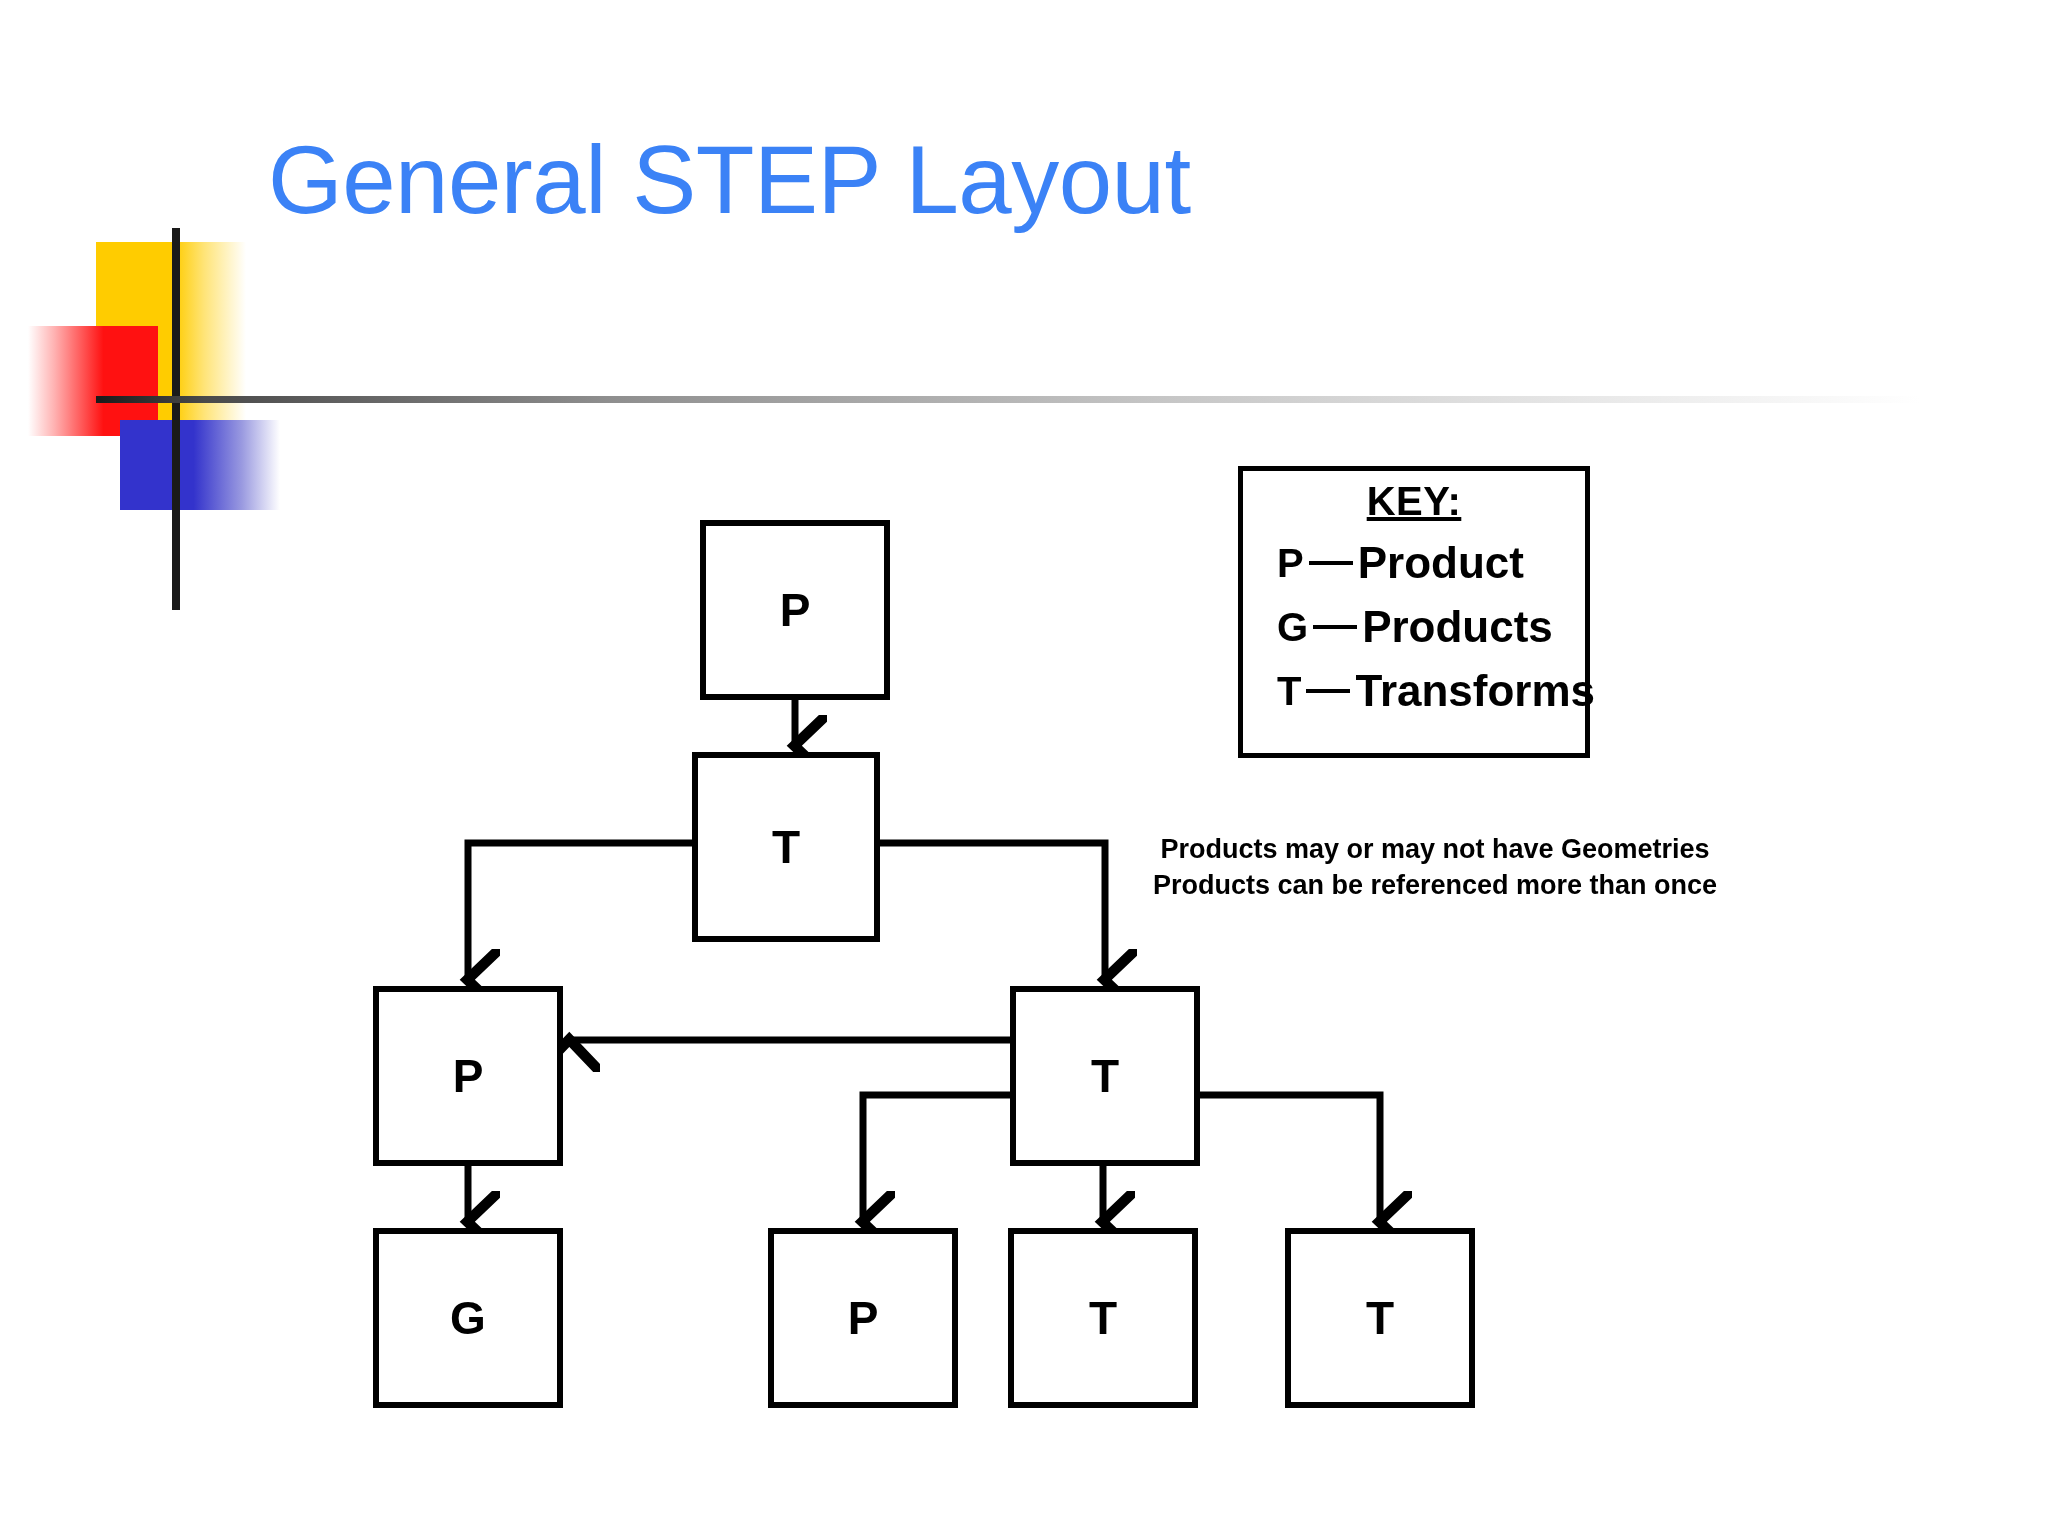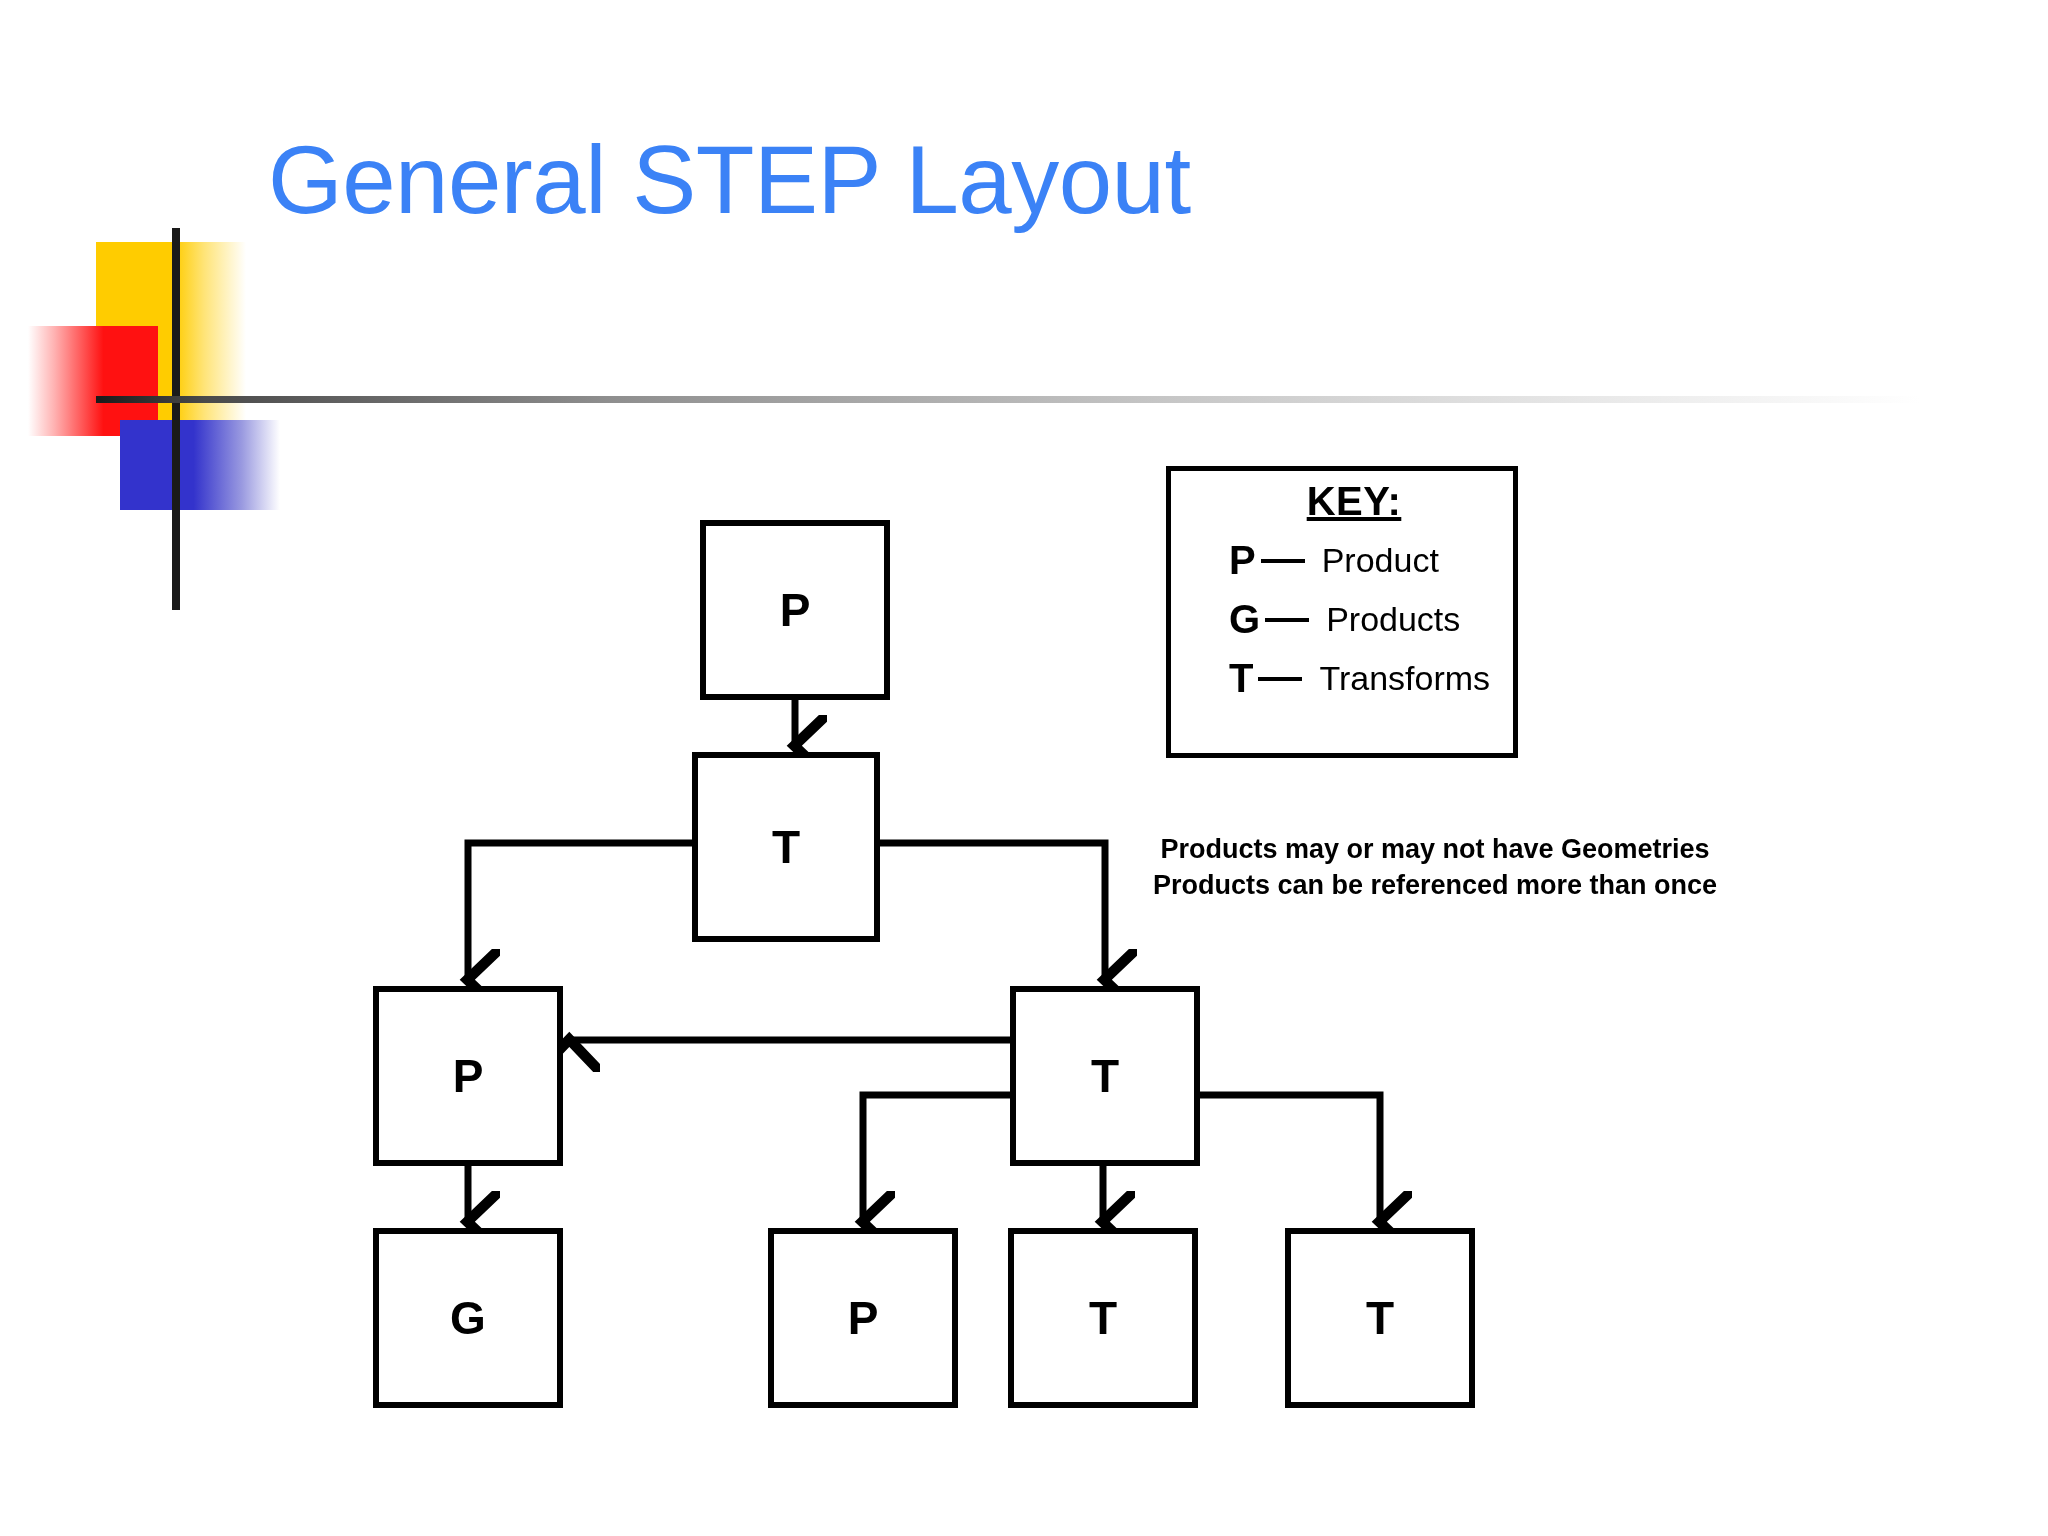--- a/index.html
+++ b/index.html
@@ -95,28 +95,27 @@
     justify-content: center;
     font-size: 46px;
     font-weight: 700;
     color: #000000;
     font-family: "Liberation Sans", sans-serif;
   }
 
   
   #key-box {
     position: absolute;
-    left: 1166px;
+    left: 1238px;
     top: 466px;
     width: 352px;
     height: 292px;
     border: 5px solid #000000;
     background: #ffffff;
     box-sizing: border-box;
-    padding-left: 24px;
   }
   #key-title {
     text-align: center;
     font-size: 40px;
     font-weight: 700;
     text-decoration: underline;
     margin-top: 8px;
     letter-spacing: 0.5px;
   }
   .key-row {
@@ -130,21 +129,21 @@
   }
   .key-row .key-sym { font-size: 40px; font-weight: 700; }
   .key-row .key-dash {
     display: inline-block;
     width: 44px;
     height: 4px;
     background: #000;
     margin: 0 5px;
     flex: 0 0 auto;
   }
-  .key-row .key-label { font-size: 34px; font-weight: 400; margin-left: 12px; }
+  .key-row .key-label { font-size: 44px; font-weight: 700; }
 
   
   #notes {
     position: absolute;
     left: 1125px;
     top: 832px;
     width: 620px;
     text-align: center;
     font-size: 27px;
     font-weight: 700;

